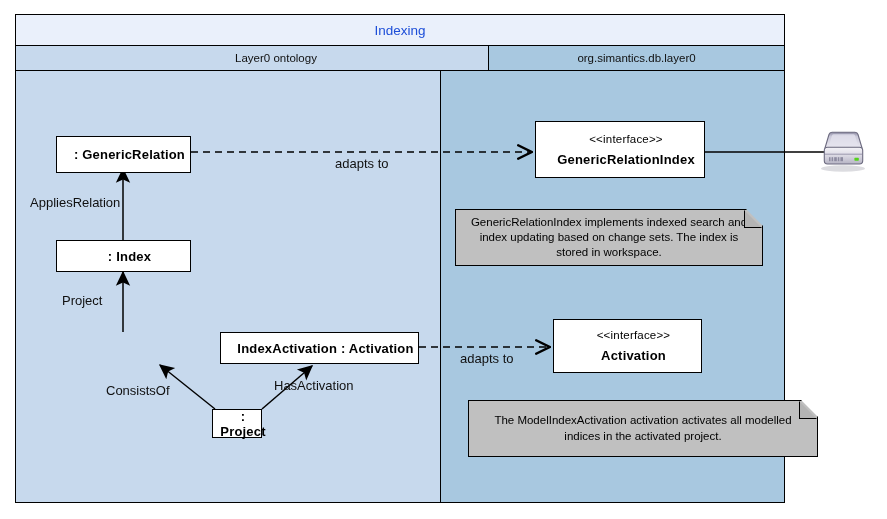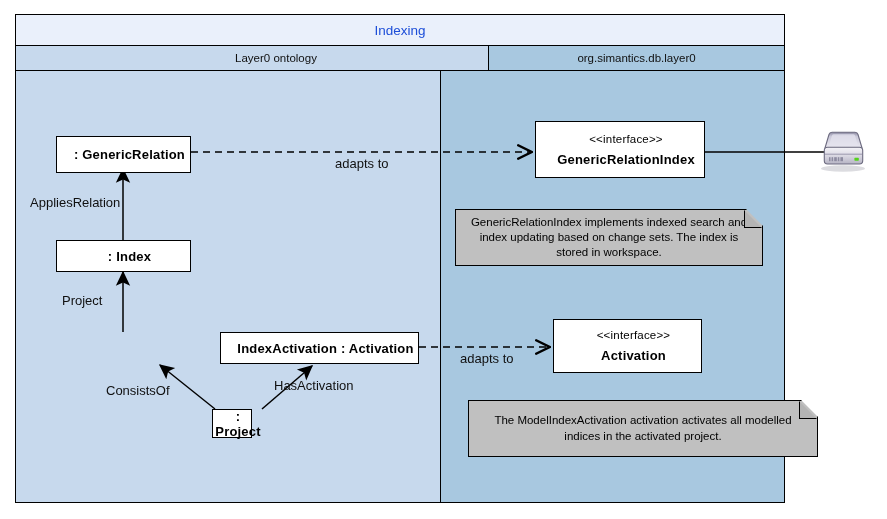--- a/index.html
+++ b/index.html
@@ -110,21 +110,21 @@
 
   <div class="ubox" style="left:56px;top:240px;width:135px;height:32px;">
     <div class="nm">: Index</div>
   </div>
 
 
   <div class="ubox" style="left:220px;top:332px;width:199px;height:32px;">
     <div class="nm">IndexActivation : Activation</div>
   </div>
 
-  <div class="ubox" style="left:212px;top:409px;width:40px;height:29px;">
+  <div class="ubox" style="left:212px;top:409px;width:50px;height:29px;">
     <div class="nm">: Project</div>
   </div>
 
   <div class="ubox" style="left:535px;top:121px;width:170px;height:57px;">
     <div class="stereo">&lt;&lt;interface&gt;&gt;</div>
     <div class="nm">GenericRelationIndex</div>
   </div>
 
   <div class="ubox" style="left:553px;top:319px;width:149px;height:54px;">
     <div class="stereo">&lt;&lt;interface&gt;&gt;</div>

